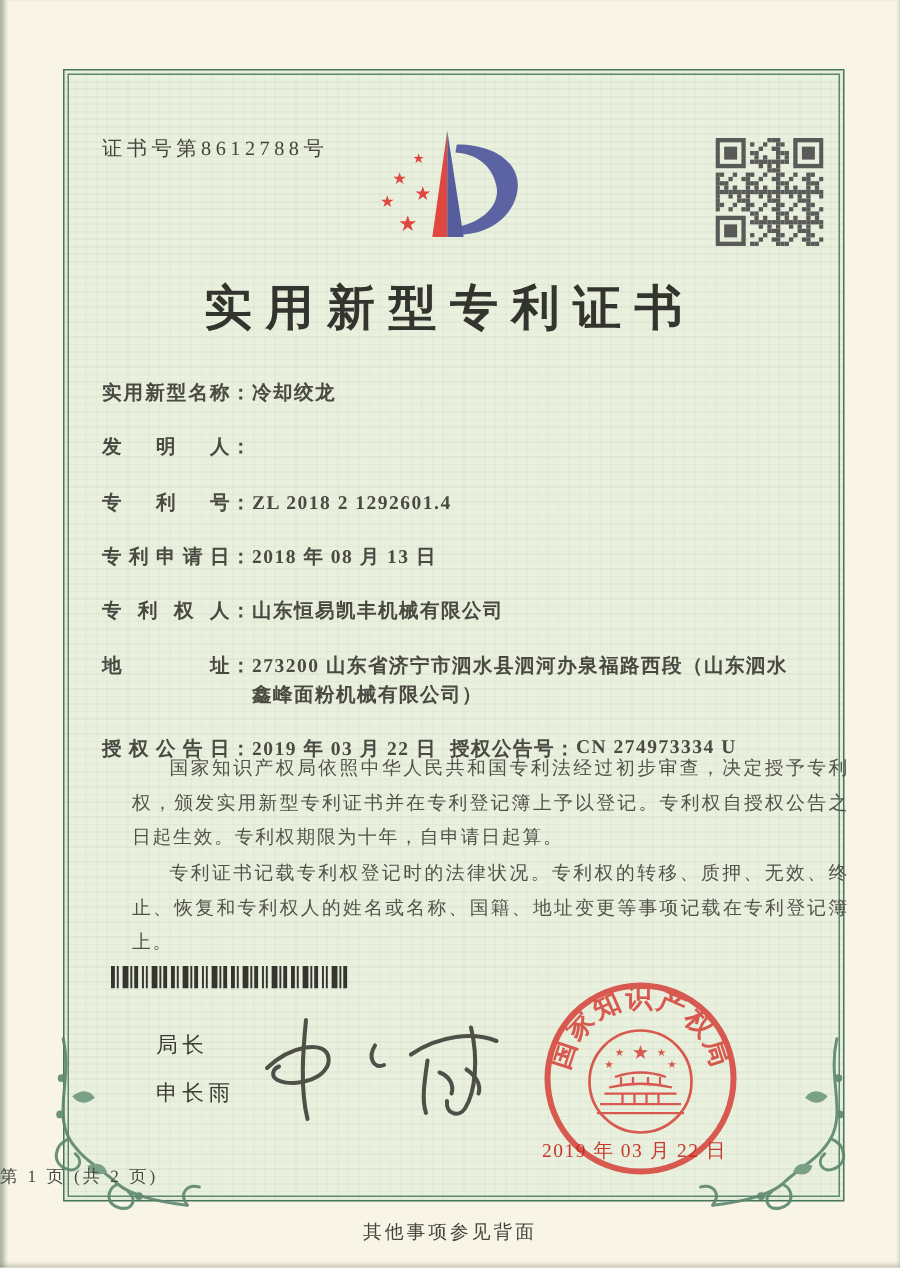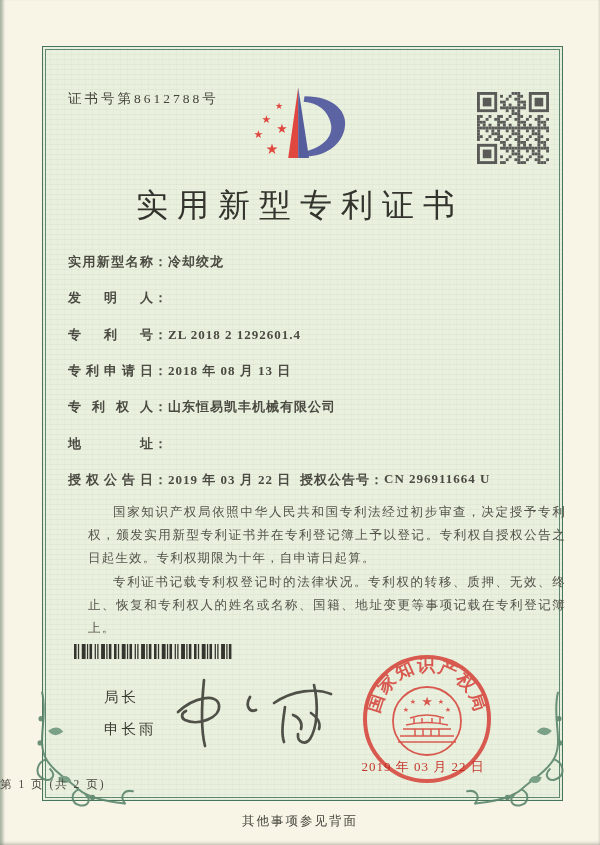--- a/index.html
+++ b/index.html
@@ -24,21 +24,21 @@
   }
   .frame-inner{position:absolute;inset:2px;border:1.4px solid #5d876e;}
   .cert-no{
     position:absolute;left:68px;top:90px;font-size:13.5px;color:#44443c;
     letter-spacing:3px;
   }
   .logo{position:absolute;left:232px;top:74px;width:136px;height:108px;}
   .qr{position:absolute;left:477px;top:92px;width:72px;height:72px;opacity:.82;}
   .title{
     position:absolute;left:0;right:0;top:184px;text-align:center;
-    font-size:32px;color:#34342e;letter-spacing:9px;font-weight:400;
+    font-size:32px;color:#34342e;letter-spacing:9px;font-weight:700;
   }
   .fields{position:absolute;left:68px;top:253px;width:478px;font-size:13px;color:#4a4a42;font-weight:bold;}
   .frow{margin-bottom:17.5px;display:flex;align-items:flex-start;letter-spacing:1px;line-height:1.45;}
   .flabel{display:inline-block;width:86px;text-align:justify;text-align-last:justify;flex:0 0 86px;}
   .fcolon{flex:0 0 auto;}
   .fvalue{flex:1 1 auto;}
   .grant-row{display:flex;letter-spacing:1px;}
   .grant-pair1{flex:0 0 232px;display:flex;}
   .grant-pair2{display:flex;}
   .body-text{
@@ -367,31 +367,32 @@
       <span class="fvalue">2018 年 08 月 13 日</span>
     </div>
     <div class="frow">
       <span class="flabel">专利权人</span>
         <span class="fcolon">：</span>
       <span class="fvalue">山东恒易凯丰机械有限公司</span>
     </div>
     <div class="frow">
       <span class="flabel">地址</span>
         <span class="fcolon">：</span>
+      <span class="fvalue" style="max-width:368px;">273200 山东省济宁市泗水县泗河办泉福路西段（山东泗水鑫峰面粉机械有限公司）</span>
     </div>
     <div class="grant-row">
       <span class="grant-pair1">
         <span class="flabel">授权公告日</span>
           <span class="fcolon">：</span>
         <span>2019 年 03 月 22 日</span>
       </span>
       <span class="grant-pair2">
         <span>授权公告号</span>
           <span class="fcolon">：</span>
-        <span>CN 296911664 U</span>
+        <span>CN 274973334 U</span>
       </span>
     </div>
   </div>
 
   <div class="body-text">
     <p>国家知识产权局依照中华人民共和国专利法经过初步审查，决定授予专利权，颁发实用新型专利证书并在专利登记簿上予以登记。专利权自授权公告之日起生效。专利权期限为十年，自申请日起算。</p>
     <p>专利证书记载专利权登记时的法律状况。专利权的转移、质押、无效、终止、恢复和专利权人的姓名或名称、国籍、地址变更等事项记载在专利登记簿上。</p>
   </div>
 
   <svg class="barcode" id="barcode" preserveAspectRatio="none" viewBox="0 0 124 16">

